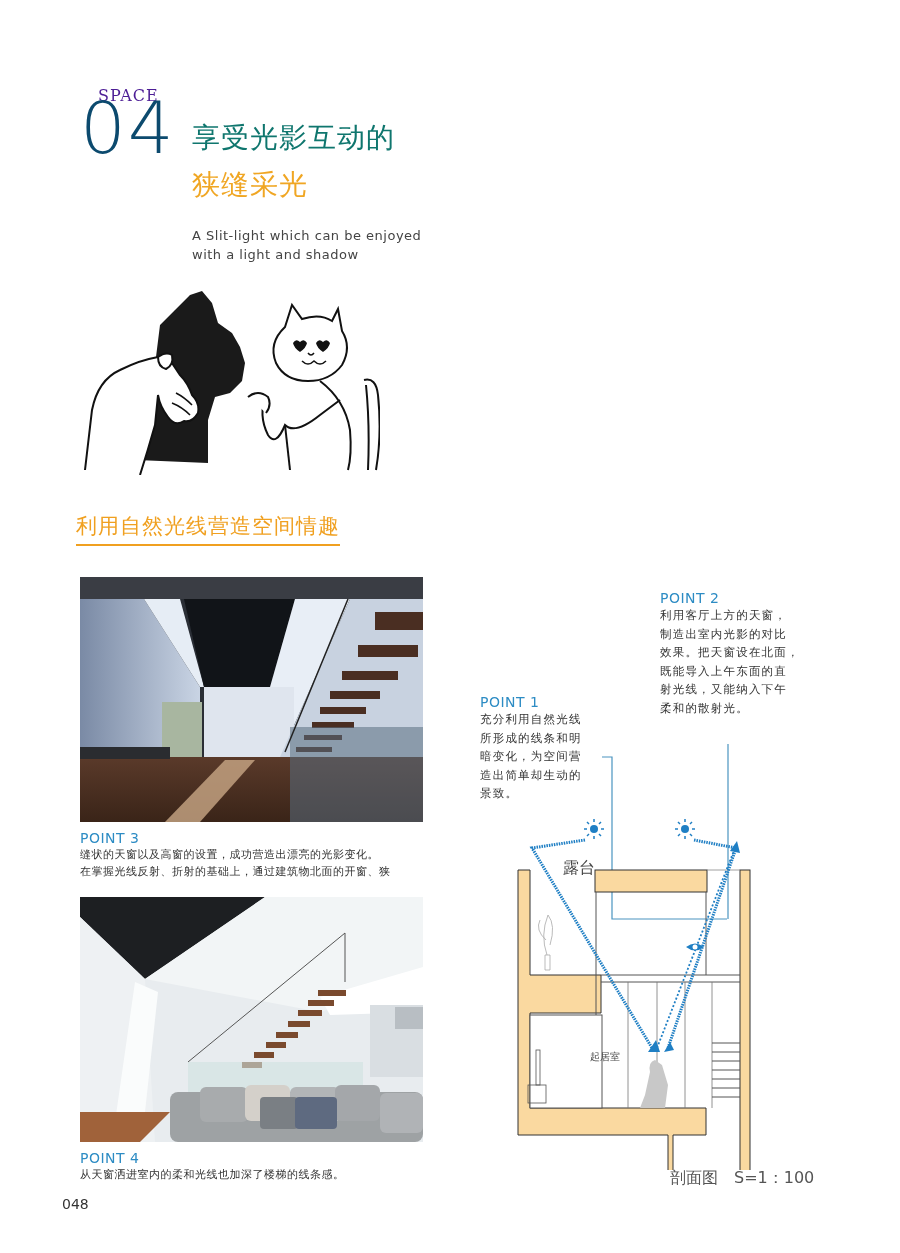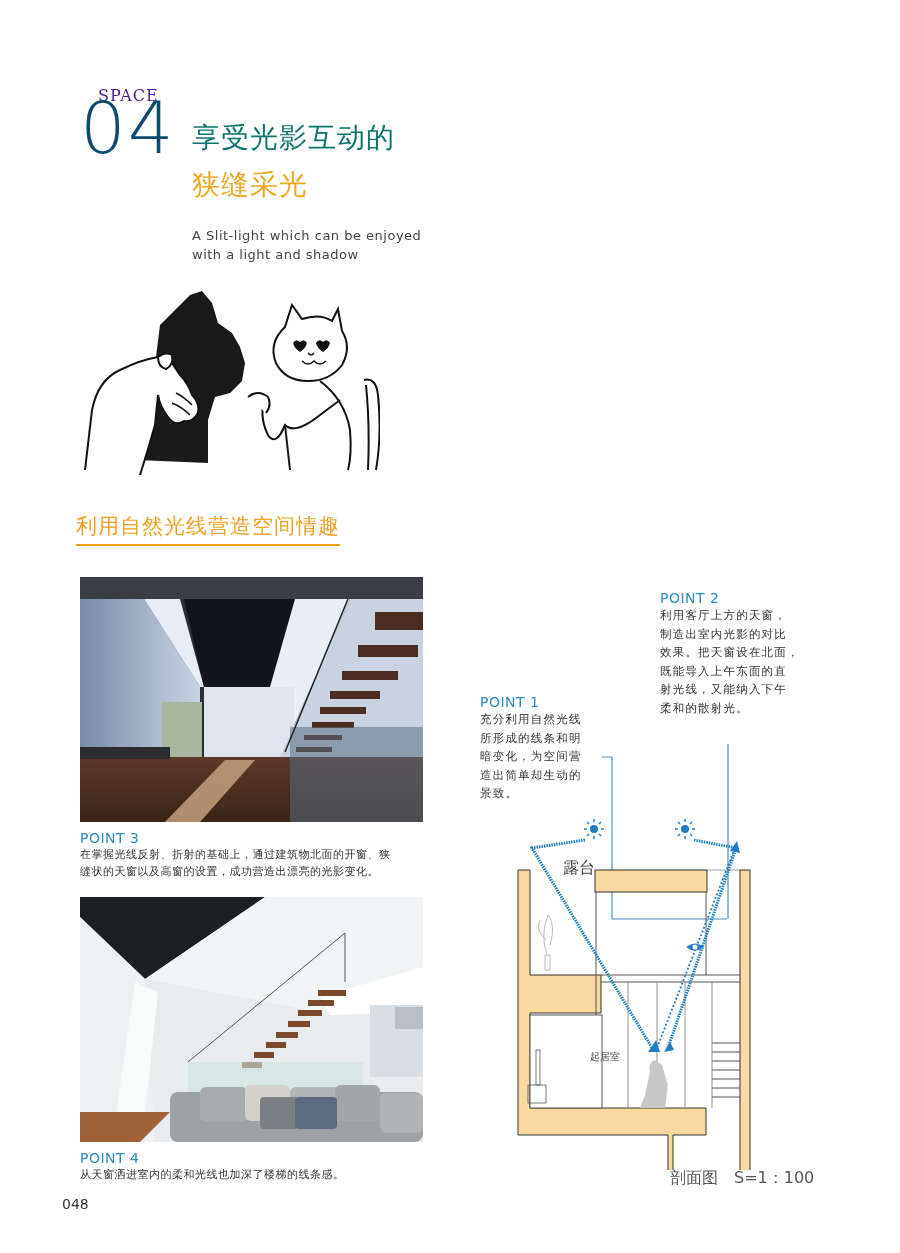--- a/index.html
+++ b/index.html
@@ -88,22 +88,22 @@
       <rect x="232" y="145" width="42" height="6"></rect>
     <rect x="224" y="158" width="38" height="5"></rect>
       <rect x="216" y="170" width="36" height="5"></rect>
   </g>
   <rect x="210" y="150" width="133" height="95" fill="#5a6d80" opacity="0.55"></rect>
   <line x1="205" y1="175" x2="268" y2="22" stroke="#222" stroke-width="1.5"></line>
 </svg>
 
 <div class="abs point-label" style="left:80px;top:830px">POINT 3</div>
 <div class="abs caption" style="left:80px;top:846px;width:350px">
+  <div>缝状的天窗以及高窗的设置，成功营造出漂亮的光影变化。</div>
   <div>在掌握光线反射、折射的基础上，通过建筑物北面的开窗、狭</div>
-  <div>缝状的天窗以及高窗的设置，成功营造出漂亮的光影变化。</div>
 </div>
 
 <svg class="abs photo" style="left:80px;top:897px" width="343" height="245" viewBox="0 0 343 245">
   <rect width="343" height="245" fill="#e8ecef"></rect>
   <polygon points="0,0 185,0 65,82 0,20" fill="#1d1f22"></polygon>
   <polygon points="0,20 65,82 75,245 0,245" fill="#eef1f3"></polygon>
   <polygon points="55,85 78,95 65,215 35,225" fill="#fafcfc"></polygon>
   <polygon points="185,0 300,0 343,0 343,80 240,115 65,82" fill="#f2f5f6"></polygon>
   <polygon points="240,100 343,70 343,115 250,118" fill="#ffffff"></polygon>
   <rect x="290" y="108" width="53" height="72" fill="#d9dee2"></rect>

